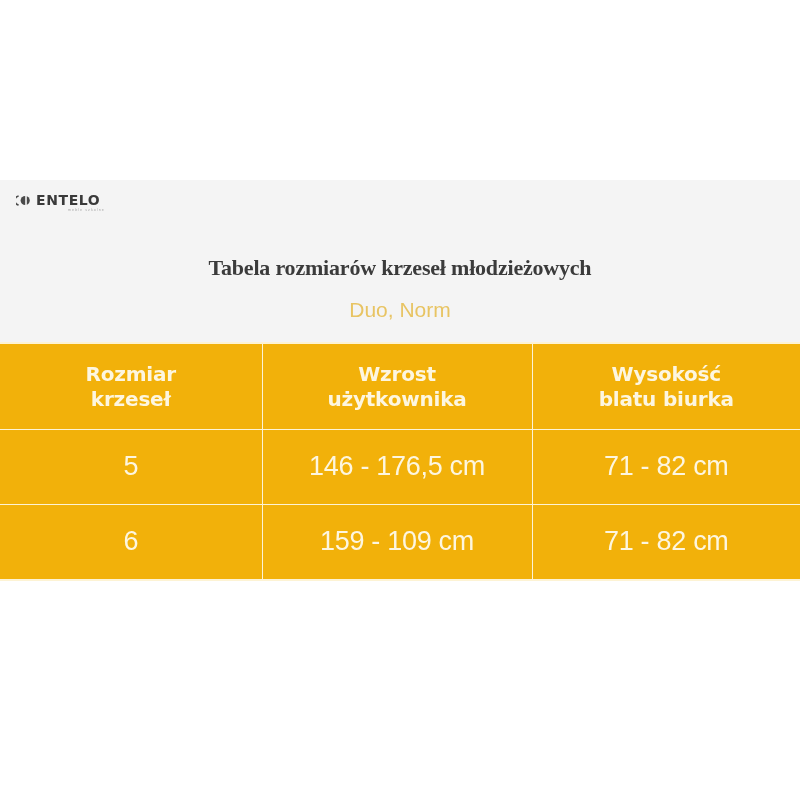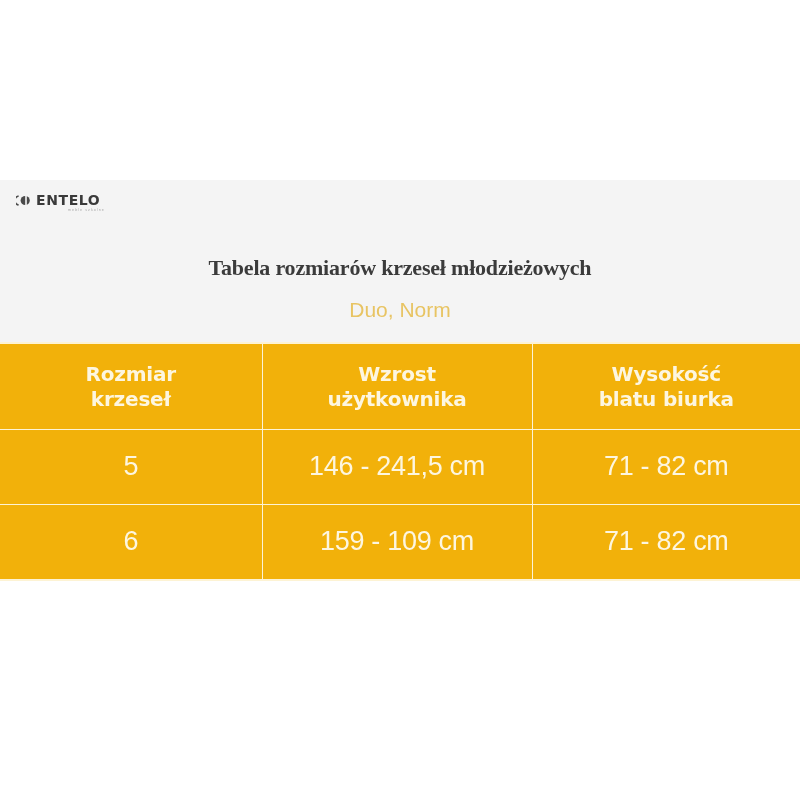--- a/index.html
+++ b/index.html
@@ -196,21 +196,21 @@
         </th>
         <th>
           <span>Wysokość</span><br>
           <span>blatu biurka</span>
         </th>
       </tr>
     </thead>
     <tbody>
       <tr>
         <td>5</td>
-        <td>146 - 241,5 cm</td>
+        <td>146 - 176,5 cm</td>
         <td>71 - 82 cm</td>
       </tr>
       <tr>
         <td>6</td>
         <td>159 - 109 cm</td>
         <td>71 - 82 cm</td>
       </tr>
     </tbody>
   </table>
 

